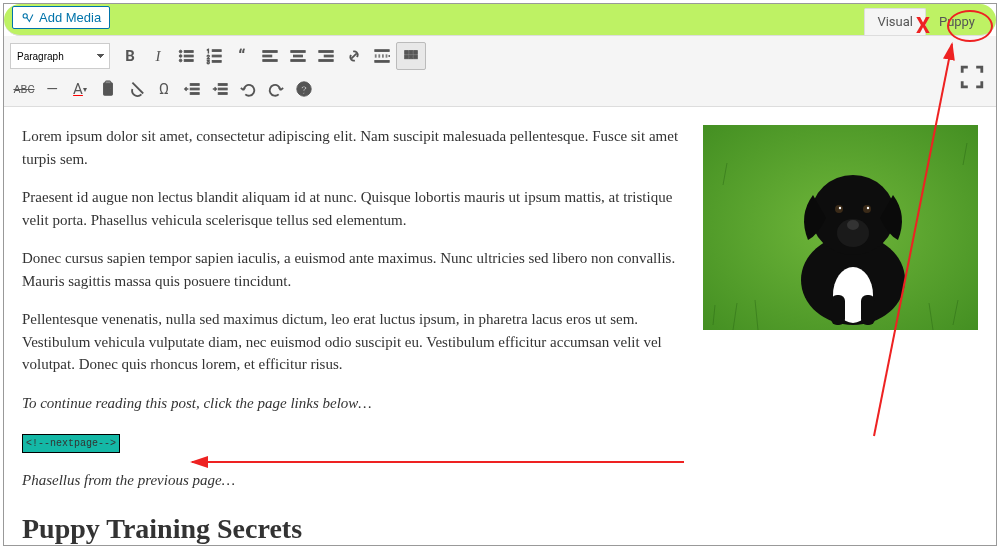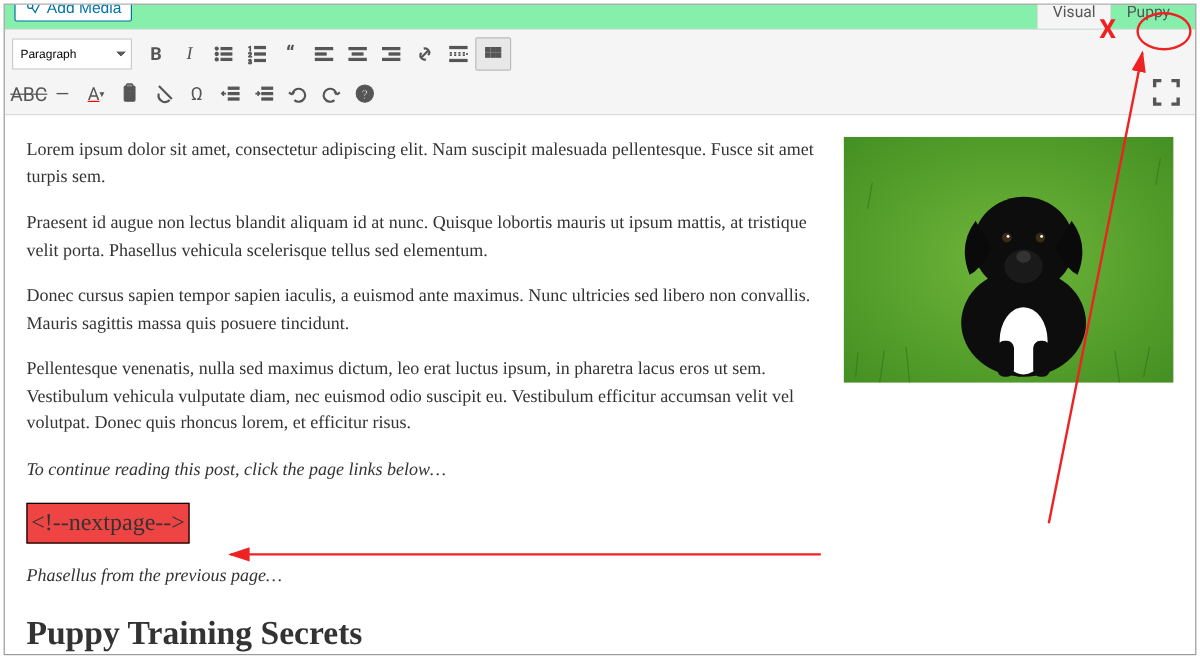--- a/index.html
+++ b/index.html
@@ -15,25 +15,26 @@
   .frame {
     border: 1px solid #999;
     height: 541px;
     position: relative;
     overflow: hidden;
   }
   .topbar {
     display: flex;
     justify-content: space-between;
     align-items: flex-end;
-    background: #86efac;
+    background: #bef264;
     border-bottom: 1px solid #ddd;
     padding: 8px 0 0 8px;
-    height: 21px;
+    height: 32px;
     box-sizing: border-box;
+    border-radius: 16px;
   }
   .add-media-btn {
     display: inline-flex;
     align-items: center;
     gap: 4px;
     border: 1px solid #0073aa;
     color: #0073aa;
     background: #fff;
     padding: 3px 8px;
     font-size: 13px;
@@ -129,25 +130,25 @@
     height: 205px;
     margin-left: 18px;
     margin-bottom: 8px;
     position: relative;
   }
   .floatimg svg { width: 100%; height: 100%; display: block; }
   .content p { margin: 0 0 16px; }
   .italic-note { font-style: italic; }
   .nextpage-tag {
     display: inline-block;
-    background: #ef4444;
+    background: #14b8a6;
     border: 1px solid #000;
     padding: 1px 3px;
-    font-family: Liberation Serif, serif;
-    font-size: 20px;
+    font-family: Liberation Mono, monospace;
+    font-size: 10px;
   }
   .heading {
     font-weight: bold;
     font-size: 28px;
     margin-top: 2px;
   }
   
   .anno-x {
     position: absolute;
     color: #e22;
@@ -276,21 +277,21 @@
             <rect x="3" y="4" width="4" height="4"></rect>
             <rect x="8" y="4" width="4" height="4"></rect>
             <rect x="13" y="4" width="4" height="4"></rect>
             <rect x="3" y="9" width="4" height="4"></rect>
             <rect x="8" y="9" width="4" height="4"></rect>
             <rect x="13" y="9" width="4" height="4"></rect>
           </svg>
         </span>
     </div>
     <div class="toolbar-row">
-      <span class="tbtn" style="font-size:16px">
+      <span class="tbtn" style="font-size:11px">
           <s>ABC</s>
         </span>
       <span class="tbtn">—</span>
       <span class="tbtn">
           <span style="text-decoration:underline;text-decoration-color:red">A</span> 
           <span style="font-size:8px">▾</span>
         </span>
       <span class="tbtn">
           <svg viewBox="0 0 20 20">
             <rect x="5" y="3" width="10" height="14" rx="1" fill="#555"></rect>

